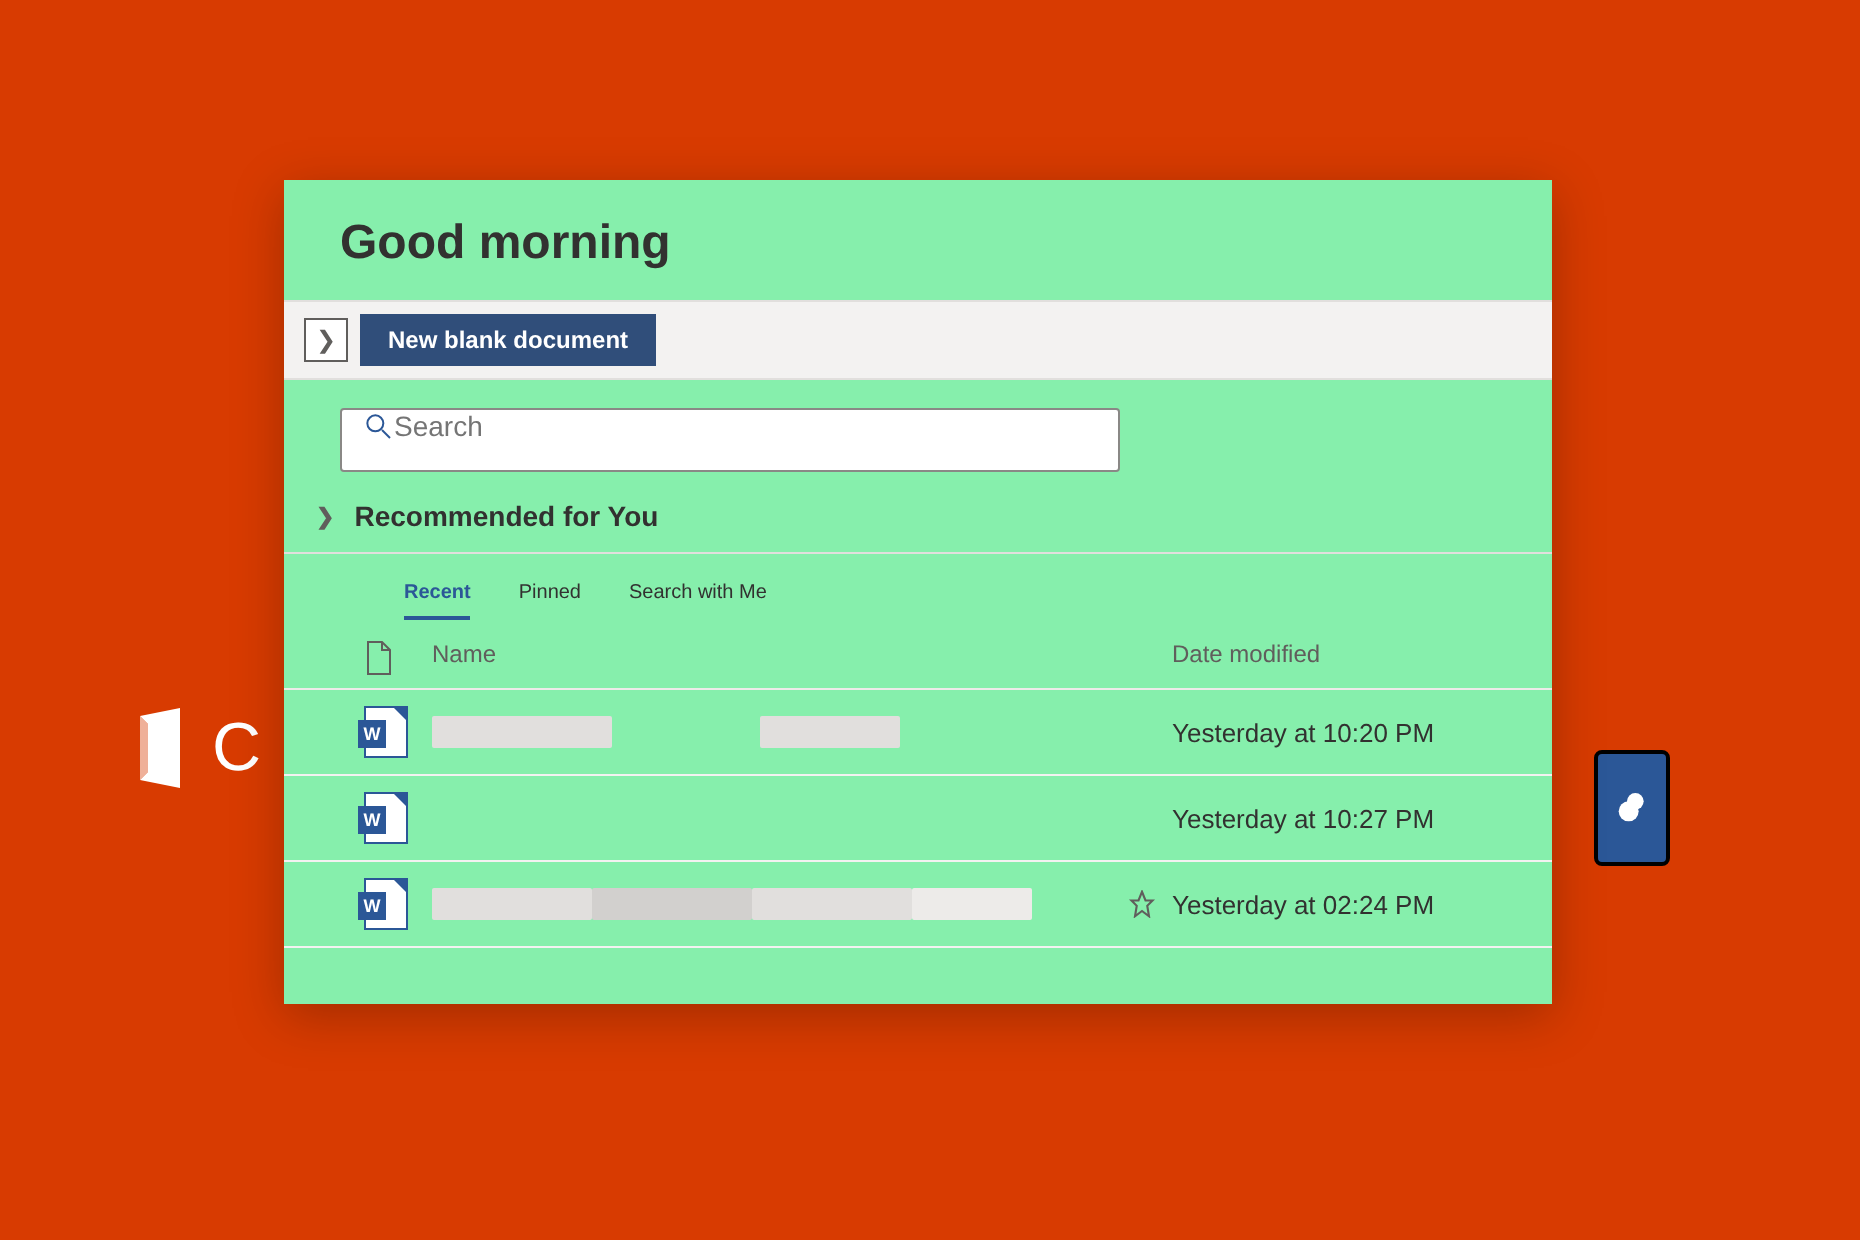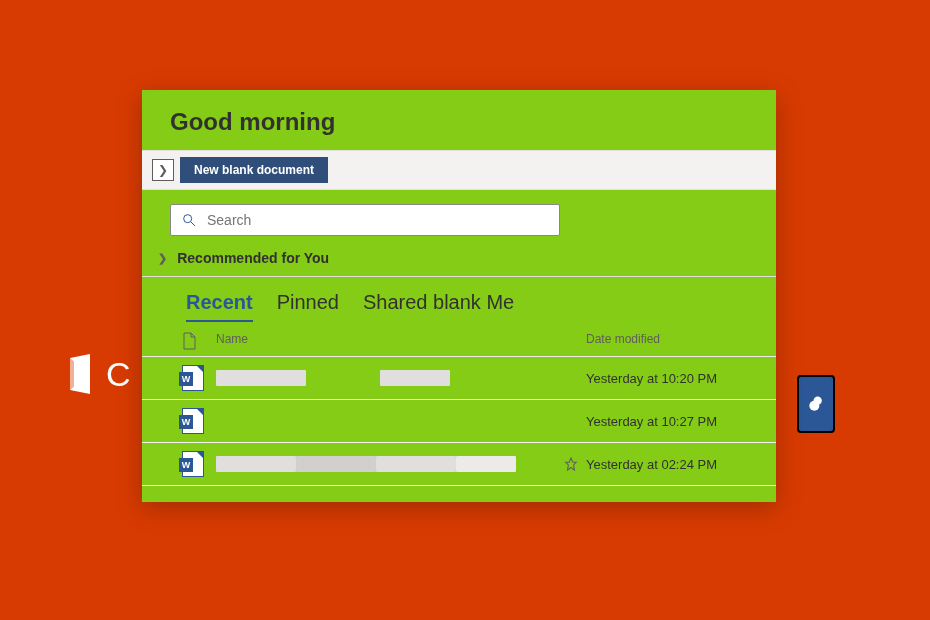--- a/index.html
+++ b/index.html
@@ -35,21 +35,21 @@
     align-items: center;
     justify-content: center;
   }
   .phone-widget svg { width: 20px; height: 24px; fill: #fff; }
   .start-window {
     position: absolute;
     left: 142px;
     top: 90px;
     width: 634px;
     height: 412px;
-    background: #84cc16;
+    background: #86efac;
     box-shadow: 0 6px 24px rgba(0,0,0,0.25);
     overflow: hidden;
   }
   .greeting {
     font-size: 24px;
     font-weight: 600;
     color: #323130;
     padding: 18px 28px 14px;
   }
   .template-bar {
@@ -81,23 +81,22 @@
     border: none;
     cursor: pointer;
   }
   .search-wrap { padding: 14px 28px 8px; }
   .search-box {
     width: 390px;
     height: 32px;
     border: 1px solid #8a8886;
     border-radius: 2px;
     display: flex;
-    align-items: center;
+    align-items: flex-start;
     padding: 0 10px;
-    gap: 10px;
     background: #fff;
   }
   .search-box svg { width: 16px; height: 16px; stroke: #2b5797; fill: none; stroke-width: 1.5; }
   .search-box input {
     border: none;
     outline: none;
     font-size: 14px;
     flex: 1;
     color: #323130;
   }
@@ -108,22 +107,22 @@
     padding: 6px 16px 10px;
     color: #323130;
     font-weight: 600;
     font-size: 14px;
     border-bottom: 1px solid #e1dfdd;
   }
   .recommended .caret { color: #605e5c; font-size: 11px; }
   .tabs {
     display: flex;
     gap: 24px;
-    padding: 14px 44px 0;
-    font-size: 20px;
+    padding: 14px 60px 0;
+    font-size: 10px;
   }
   .tab {
     padding-bottom: 6px;
     color: #323130;
     cursor: pointer;
   }
   .tab.active {
     color: #2b5797;
     font-weight: 600;
     border-bottom: 2px solid #2b5797;
@@ -225,21 +224,21 @@
   </div>
 
   <div class="recommended">
     <span class="caret">❯</span>
     <span>Recommended for You</span>
   </div>
 
   <div class="tabs">
     <div class="tab active">Recent</div>
     <div class="tab">Pinned</div>
-    <div class="tab">Shared blank Me</div>
+    <div class="tab">Search with Me</div>
   </div>
 
   <div class="file-header">
     <div class="col-icon">
       <svg width="14" height="18" viewBox="0 0 14 18">
         <path d="M2 1 H9 L13 5 V17 H2 Z" fill="none" stroke="#605e5c" stroke-width="1"></path>
         <path d="M9 1 V5 H13" fill="none" stroke="#605e5c" stroke-width="1"></path>
       </svg>
     </div>
     <div class="col-name">Name</div>

